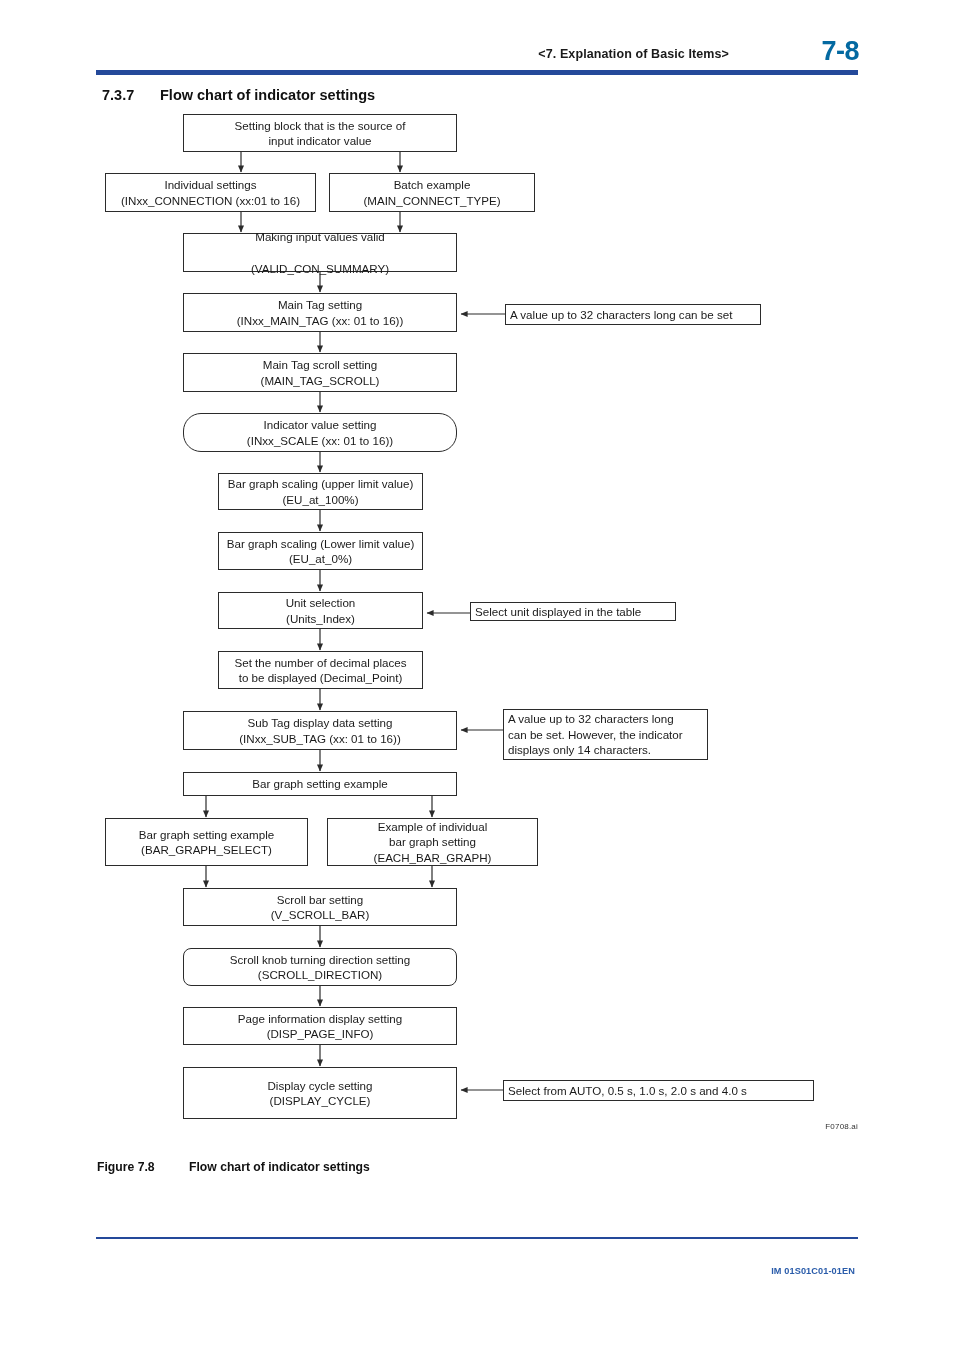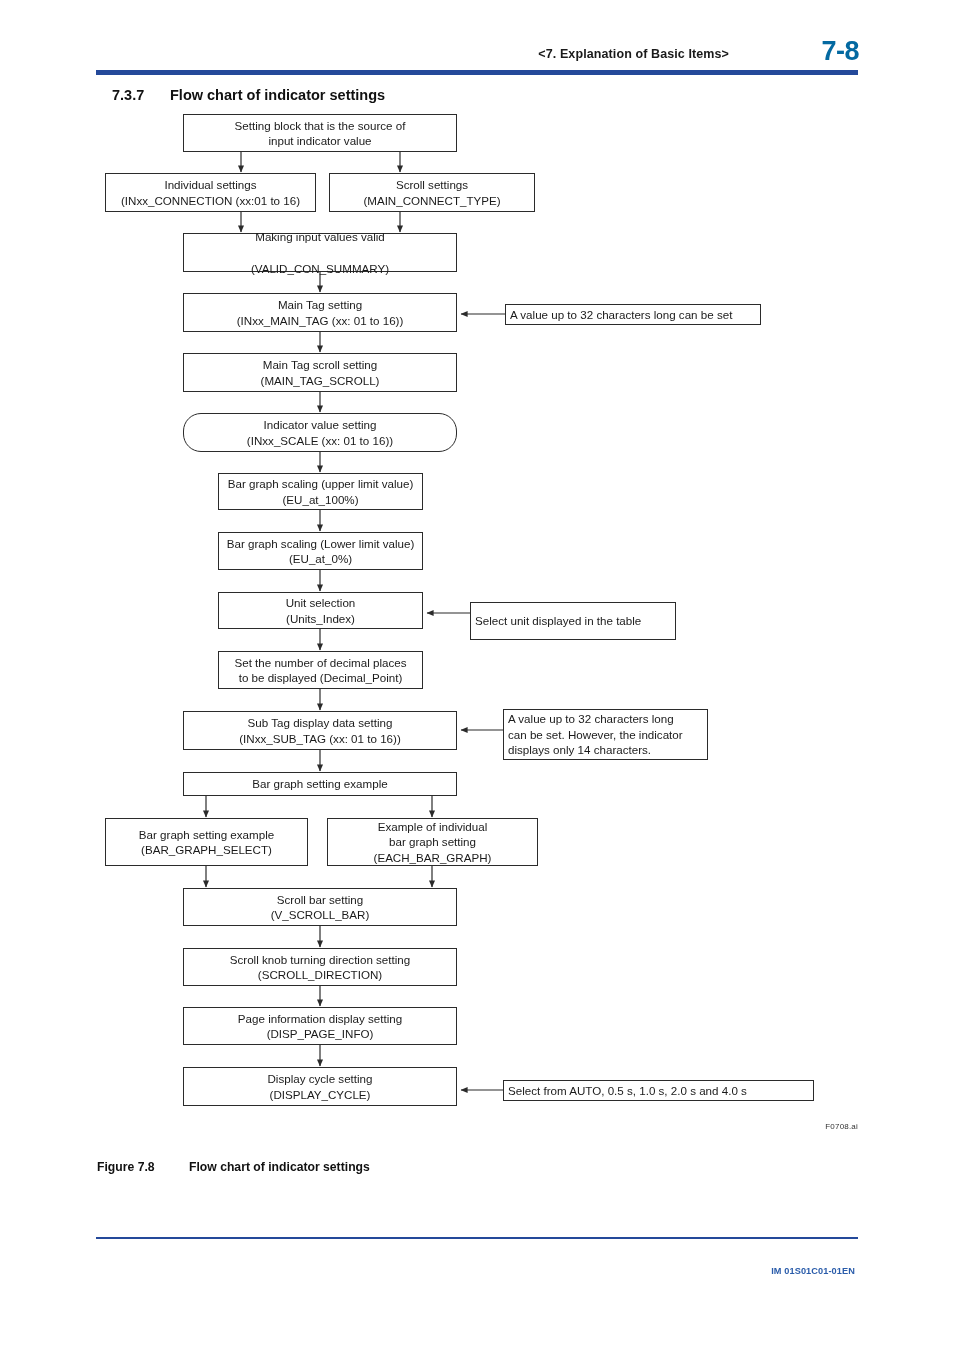--- a/index.html
+++ b/index.html
@@ -30,21 +30,20 @@
   #header-rule {
     position: absolute; left: 96px; top: 70px;
     width: 762px; height: 5px; background: #24499a;
   }
 
   
   #section-heading {
     position: absolute; left: 102px; top: 87px;
     font-size: 14.5px; font-weight: bold; color: #111;
     white-space: nowrap;
-    margin-left: 10px;
   }
   #section-heading .num { display: inline-block; width: 58px; }
 
   
   #flowchart {
     position: absolute; left: 0; top: 0;
     width: 954px; height: 1140px;
   }
   #flow-svg { position: absolute; left: 0; top: 0; }
 
@@ -178,21 +177,21 @@
     <span class="ln">Setting block that is the source of</span>
     <span class="ln">input indicator value</span>
   </div>
 
   <div class="node" style="left:105px; top:173px; width:211px; height:39px;">
     <span class="ln">Individual settings</span>
     <span class="ln">(INxx_CONNECTION (xx:01 to 16)</span>
   </div>
 
   <div class="node" style="left:329px; top:173px; width:206px; height:39px;">
-    <span class="ln">Scroll settings</span>
+    <span class="ln">Batch example</span>
     <span class="ln">(MAIN_CONNECT_TYPE)</span>
   </div>
 
   <div class="node" style="left:183px; top:233px; width:274px; height:39px;gap:17px;">
     <span class="ln">Making input values valid</span>
     <span class="ln">(VALID_CON_SUMMARY)</span>
   </div>
 
   <div class="node" style="left:183px; top:293px; width:274px; height:39px;">
     <span class="ln">Main Tag setting</span>
@@ -247,40 +246,40 @@
     <span class="ln">Scroll bar setting</span>
     <span class="ln">(V_SCROLL_BAR)</span>
   </div>
 
   <div class="node" style="left:327px; top:818px; width:211px; height:48px;">
     <span class="ln">Example of individual</span>
     <span class="ln">bar graph setting</span>
     <span class="ln">(EACH_BAR_GRAPH)</span>
   </div>
 
-  <div class="node" style="left:183px; top:948px; width:274px; height:38px;">
+  <div class="node" style="left:183px; top:948px; width:274px; height:38px;border-radius:8px;">
     <span class="ln">Scroll knob turning direction setting</span>
     <span class="ln">(SCROLL_DIRECTION)</span>
   </div>
 
   <div class="node" style="left:183px; top:1007px; width:274px; height:38px;">
     <span class="ln">Page information display setting</span>
     <span class="ln">(DISP_PAGE_INFO)</span>
   </div>
 
-  <div class="node" style="left:183px; top:1067px; width:274px; height:39px;">
+  <div class="node" style="left:183px; top:1067px; width:274px; height:52px;">
     <span class="ln">Display cycle setting</span>
     <span class="ln">(DISPLAY_CYCLE)</span>
   </div>
 
   <div class="note" style="left:505px; top:304px; width:256px; height:21px;">
     <span class="ln">A value up to 32 characters long can be set</span>
   </div>
 
-  <div class="note" style="left:470px; top:602px; width:206px; height:38px;">
+  <div class="note" style="left:470px; top:602px; width:206px; height:19px;">
     <span class="ln">Select unit displayed in the table</span>
   </div>
 
   <div class="note" style="left:503px; top:709px; width:205px; height:51px;">
     <span class="ln">A value up to 32 characters long</span>
     <span class="ln">can be set. However, the indicator</span>
     <span class="ln">displays only 14 characters.</span>
   </div>
 
   <div class="note" style="left:503px; top:1080px; width:311px; height:21px;">

